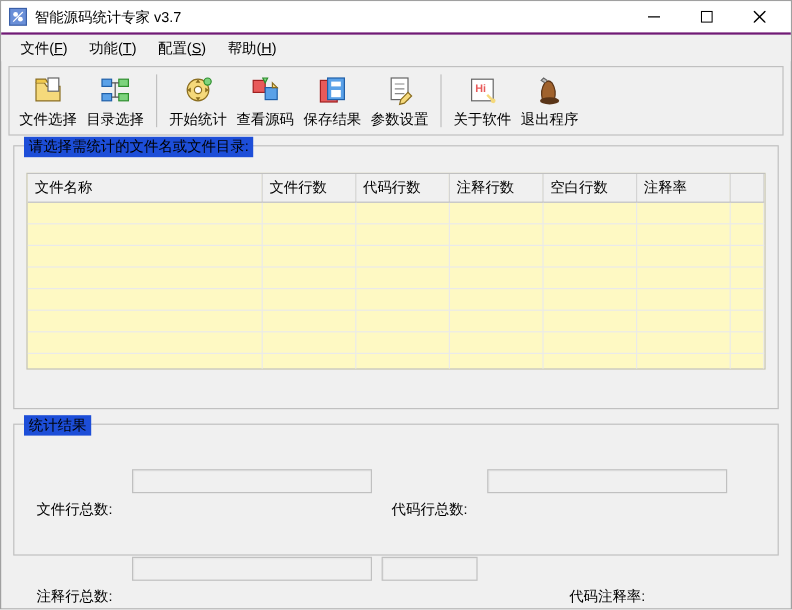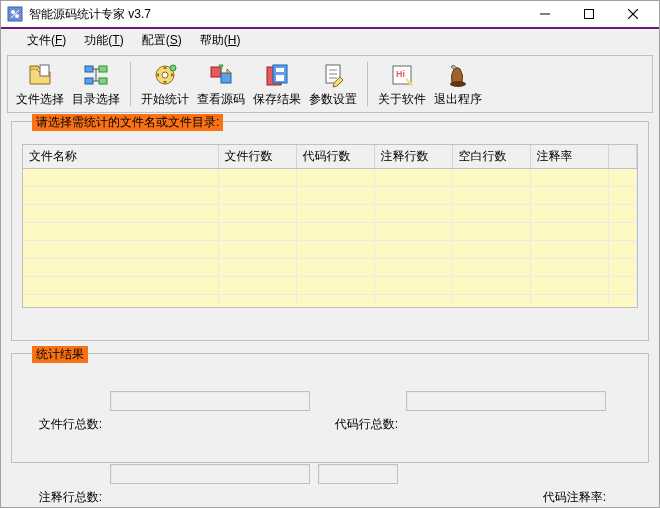--- a/index.html
+++ b/index.html
@@ -32,21 +32,21 @@
   .win-btn {
     width: 44px; height: 27px;
     display: flex; align-items: center; justify-content: center;
     font-family: Arial, sans-serif;
     cursor: default;
   }
   .menubar {
     height: 22px;
     background: #f0f0f0;
     display: flex; align-items: center;
-    padding: 0 18px;
+    padding: 0 8px;
     gap: 2px;
   }
   .menu-item {
     padding: 2px 8px;
     cursor: default;
   }
   .menu-underline { text-decoration: underline; }
   .toolbar {
     height: 58px;
     border: 1px solid #c0c0c0;
@@ -72,24 +72,23 @@
   .fieldset {
     border: 1px solid #c0c0c0;
     margin: 6px 10px;
     padding: 8px 10px 10px 10px;
     position: relative;
     background: #f0f0f0;
   }
   .fieldset-legend {
     position: absolute;
     top: -8px; left: 8px;
-    background: #f97316;
+    background: #1d4ed8;
     padding: 0 4px;
     font-size: 12px;
-    margin-left: 12px;
   }
   .table-wrap {
     border: 1px solid #c0c0c0;
     background: #fef9c3;
     height: 164px;
     overflow: hidden;
   }
   table.grid {
     border-collapse: collapse;
     width: 100%;
@@ -111,21 +110,21 @@
     height: 18px;
     padding: 0 6px;
   }
   .results-grid {
     display: grid;
     grid-template-columns: 80px 200px 80px 200px;
     row-gap: 8px;
     column-gap: 8px;
     align-items: center;
   }
-  .results-grid label { text-align: right; margin-top: 48px; }
+  .results-grid label { text-align: center; margin-top: 48px; }
   .ro-field {
     height: 20px;
     border: 1px solid #c0c0c0;
     background: #f0f0f0;
     box-shadow: inset 1px 1px 0 #e8e8e8;
   }
   svg { display:block; }
 </style>
 </head>
 <body>

